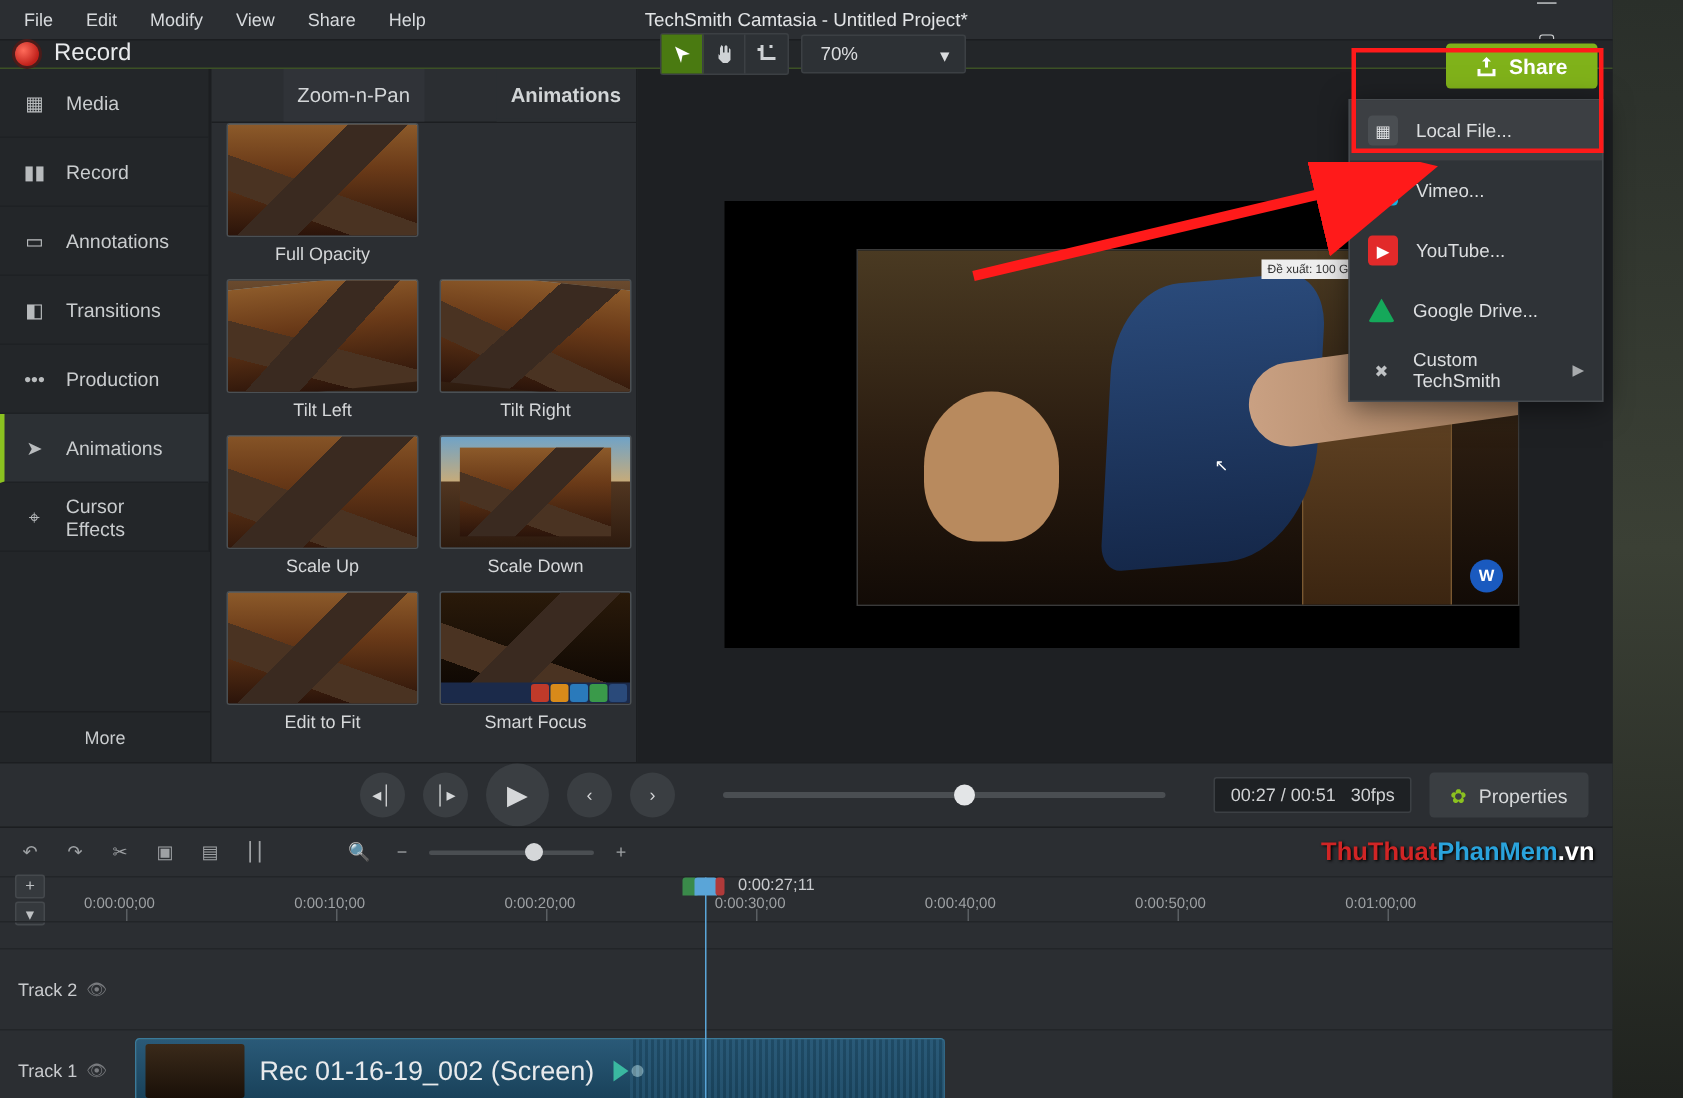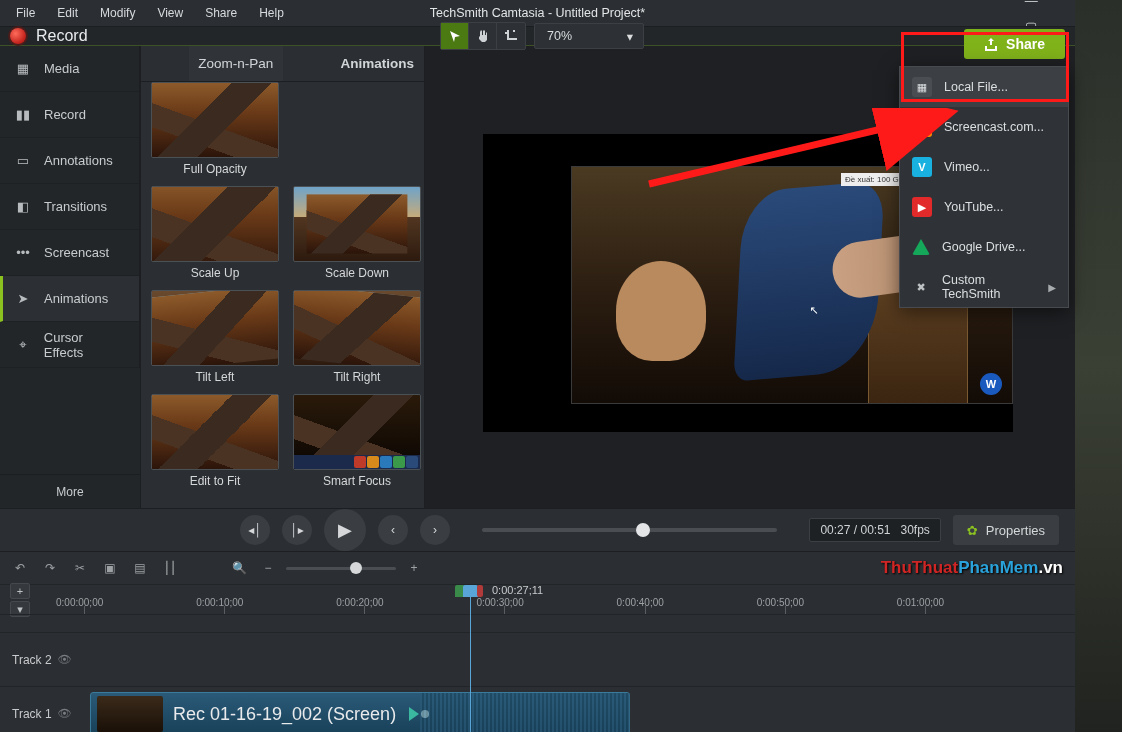--- a/index.html
+++ b/index.html
@@ -198,21 +198,21 @@
         <div class="side-tab">
             <span class="ic">▭</span>
             <span>Annotations</span>
           </div>
         <div class="side-tab">
             <span class="ic">◧</span>
             <span>Transitions</span>
           </div>
         <div class="side-tab">
             <span class="ic">•••</span>
-            <span>Screencast</span>
+            <span>Production</span>
           </div>
         <div class="side-tab active">
             <span class="ic">➤</span>
             <span>Animations</span>
           </div>
         <div class="side-tab">
             <span class="ic">⌖</span>
             <span>Cursor Effects</span>
           </div>
       </div>
@@ -230,47 +230,47 @@
               <div class="ethumb">
                 <div class="sky"></div>
                 <div class="mtn"></div>
               </div>
               <div class="elabel">Full Opacity</div>
             </div>
         </div>
         <div class="erow">
           <div class="ecard">
               <div class="ethumb">
+                <div class="sky" style="transform:skewY(-6deg)"></div>
+                <div class="mtn" style="transform:skewY(-6deg)"></div>
+              </div>
+              <div class="elabel">Tilt Left</div>
+            </div>
+          <div class="ecard">
+              <div class="ethumb">
+                <div class="sky" style="transform:skewY(6deg)"></div>
+                <div class="mtn" style="transform:skewY(6deg)"></div>
+              </div>
+              <div class="elabel">Tilt Right</div>
+            </div>
+        </div>
+        <div class="erow">
+          <div class="ecard">
+              <div class="ethumb">
                 <div class="sky"></div>
                 <div class="mtn" style="transform:scale(1.2)"></div>
               </div>
               <div class="elabel">Scale Up</div>
             </div>
           <div class="ecard">
               <div class="ethumb">
                 <div class="sky"></div>
                 <div class="mtn" style="transform:scale(.8)"></div>
               </div>
               <div class="elabel">Scale Down</div>
-            </div>
-        </div>
-        <div class="erow">
-          <div class="ecard">
-              <div class="ethumb">
-                <div class="sky" style="transform:skewY(-6deg)"></div>
-                <div class="mtn" style="transform:skewY(-6deg)"></div>
-              </div>
-              <div class="elabel">Tilt Left</div>
-            </div>
-          <div class="ecard">
-              <div class="ethumb">
-                <div class="sky" style="transform:skewY(6deg)"></div>
-                <div class="mtn" style="transform:skewY(6deg)"></div>
-              </div>
-              <div class="elabel">Tilt Right</div>
             </div>
         </div>
         <div class="erow">
           <div class="ecard">
               <div class="ethumb">
                 <div class="sky"></div>
                 <div class="mtn"></div>
               </div>
               <div class="elabel">Edit to Fit</div>
             </div>
@@ -418,24 +418,20 @@
         </marker>
       </defs>
     <line x1="4" y1="76" x2="300" y2="6" stroke="#ff1a1a" stroke-width="7" marker-end="url(#ah)"></line>
   </svg>
   <div class="share-dd">
     <div class="sitem hl">
         <span class="sic file">▦</span>
         <span>Local File...</span>
       </div>
     <div class="sitem">
-        <span class="sic sc">▶</span>
-        <span>Screencast.com...</span>
-      </div>
-    <div class="sitem">
         <span class="sic vm">V</span>
         <span>Vimeo...</span>
       </div>
     <div class="sitem">
         <span class="sic yt">▶</span>
         <span>YouTube...</span>
       </div>
     <div class="sitem">
         <span class="sic gd"></span>
         <span>Google Drive...</span>

